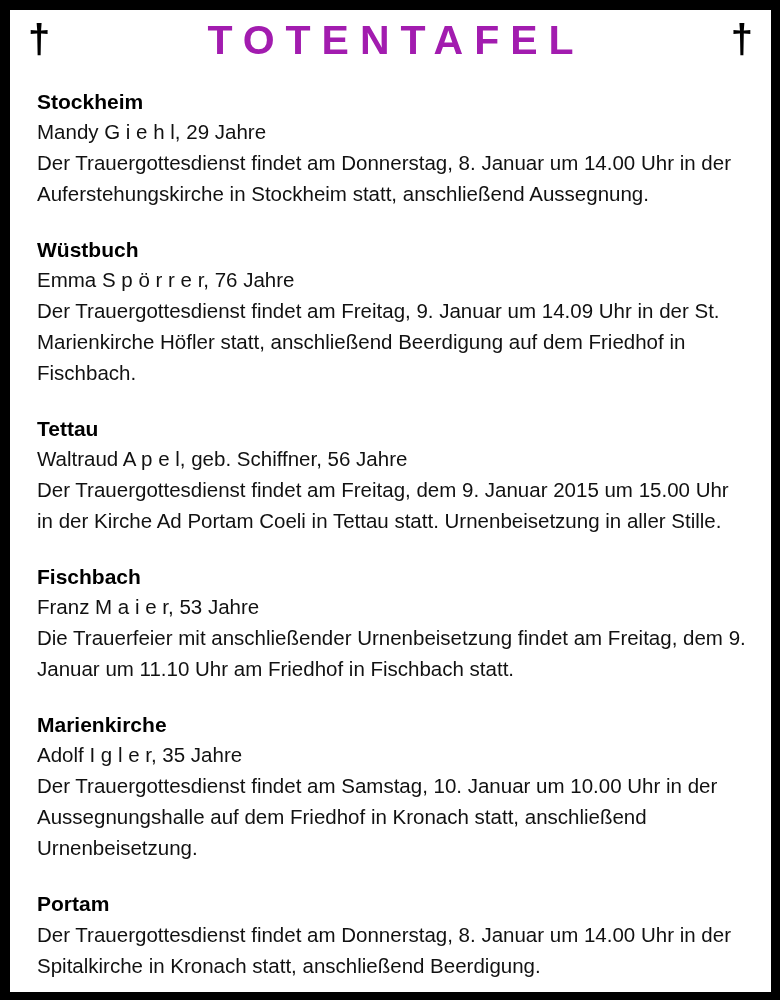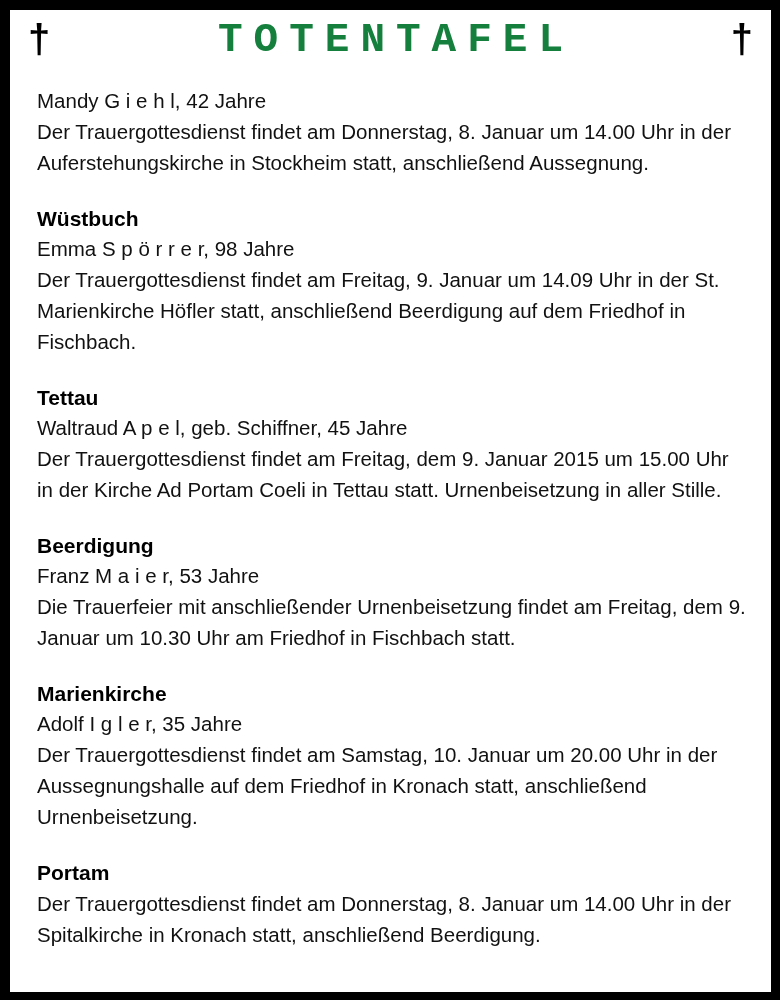--- a/index.html
+++ b/index.html
@@ -54,24 +54,24 @@
     transform: translateY(-1px);
   }
 
   .masthead-title {
     flex: 1 1 auto;
     text-align: center;
     font-size: 41px;
     font-weight: 700;
     letter-spacing: 11px;
     text-indent: 11px;
-    color: #15803d;
+    color: #a21caf;
     line-height: 1;
     white-space: nowrap;
-    font-family: Liberation Mono, monospace;
+    font-family: Liberation Sans, sans-serif;
   }
 
   
   .entries {
     padding: 18px 22px 0 27px;
   }
 
   .entry {
     margin: 0 0 25px 0;
   }
@@ -111,46 +111,47 @@
 
     <div class="masthead">
       <span class="masthead-cross">†</span>
       <span class="masthead-title">TOTENTAFEL</span>
       <span class="masthead-cross">†</span>
     </div>
 
     <div class="entries">
 
       <div class="entry">
-        <div class="entry-person">Mandy G i e h l, 42 Jahre</div>
+        <div class="entry-place">Stockheim</div>
+        <div class="entry-person">Mandy G i e h l, 29 Jahre</div>
         <div class="entry-details">Der Trauergottesdienst findet am Donnerstag, 8. Januar um 14.00 Uhr in der Auferstehungskirche in Stockheim statt, anschließend Aussegnung.</div>
       </div>
 
       <div class="entry">
         <div class="entry-place">Wüstbuch</div>
-        <div class="entry-person">Emma S p ö r r e r, 98 Jahre</div>
+        <div class="entry-person">Emma S p ö r r e r, 76 Jahre</div>
         <div class="entry-details">Der Trauergottesdienst findet am Freitag, 9. Januar um 14.09 Uhr in der St. Marienkirche Höfler statt, anschließend Beerdigung auf dem Friedhof in Fischbach.</div>
       </div>
 
       <div class="entry">
         <div class="entry-place">Tettau</div>
-        <div class="entry-person">Waltraud A p e l, geb. Schiffner, 45 Jahre</div>
+        <div class="entry-person">Waltraud A p e l, geb. Schiffner, 56 Jahre</div>
         <div class="entry-details">Der Trauergottesdienst findet am Freitag, dem 9. Januar 2015 um 15.00 Uhr in der Kirche Ad Portam Coeli in Tettau statt. Urnenbeisetzung in aller Stille.</div>
       </div>
 
       <div class="entry">
-        <div class="entry-place">Beerdigung</div>
+        <div class="entry-place">Fischbach</div>
         <div class="entry-person">Franz M a i e r, 53 Jahre</div>
-        <div class="entry-details">Die Trauerfeier mit anschließender Urnenbeisetzung findet am Freitag, dem 9. Januar um 10.30 Uhr am Friedhof in Fischbach statt.</div>
+        <div class="entry-details">Die Trauerfeier mit anschließender Urnenbeisetzung findet am Freitag, dem 9. Januar um 11.10 Uhr am Friedhof in Fischbach statt.</div>
       </div>
 
       <div class="entry">
         <div class="entry-place">Marienkirche</div>
         <div class="entry-person">Adolf I g l e r, 35 Jahre</div>
-        <div class="entry-details">Der Trauergottesdienst findet am Samstag, 10. Januar um 20.00 Uhr in der Aussegnungshalle auf dem Friedhof in Kronach statt, anschließend Urnenbeisetzung.</div>
+        <div class="entry-details">Der Trauergottesdienst findet am Samstag, 10. Januar um 10.00 Uhr in der Aussegnungshalle auf dem Friedhof in Kronach statt, anschließend Urnenbeisetzung.</div>
       </div>
 
       <div class="entry">
         <div class="entry-place">Portam</div>
         <div class="entry-details">Der Trauergottesdienst findet am Donnerstag, 8. Januar um 14.00 Uhr in der Spitalkirche in Kronach statt, anschließend Beerdigung.</div>
       </div>
 
     </div>
   </div>
 </div>

